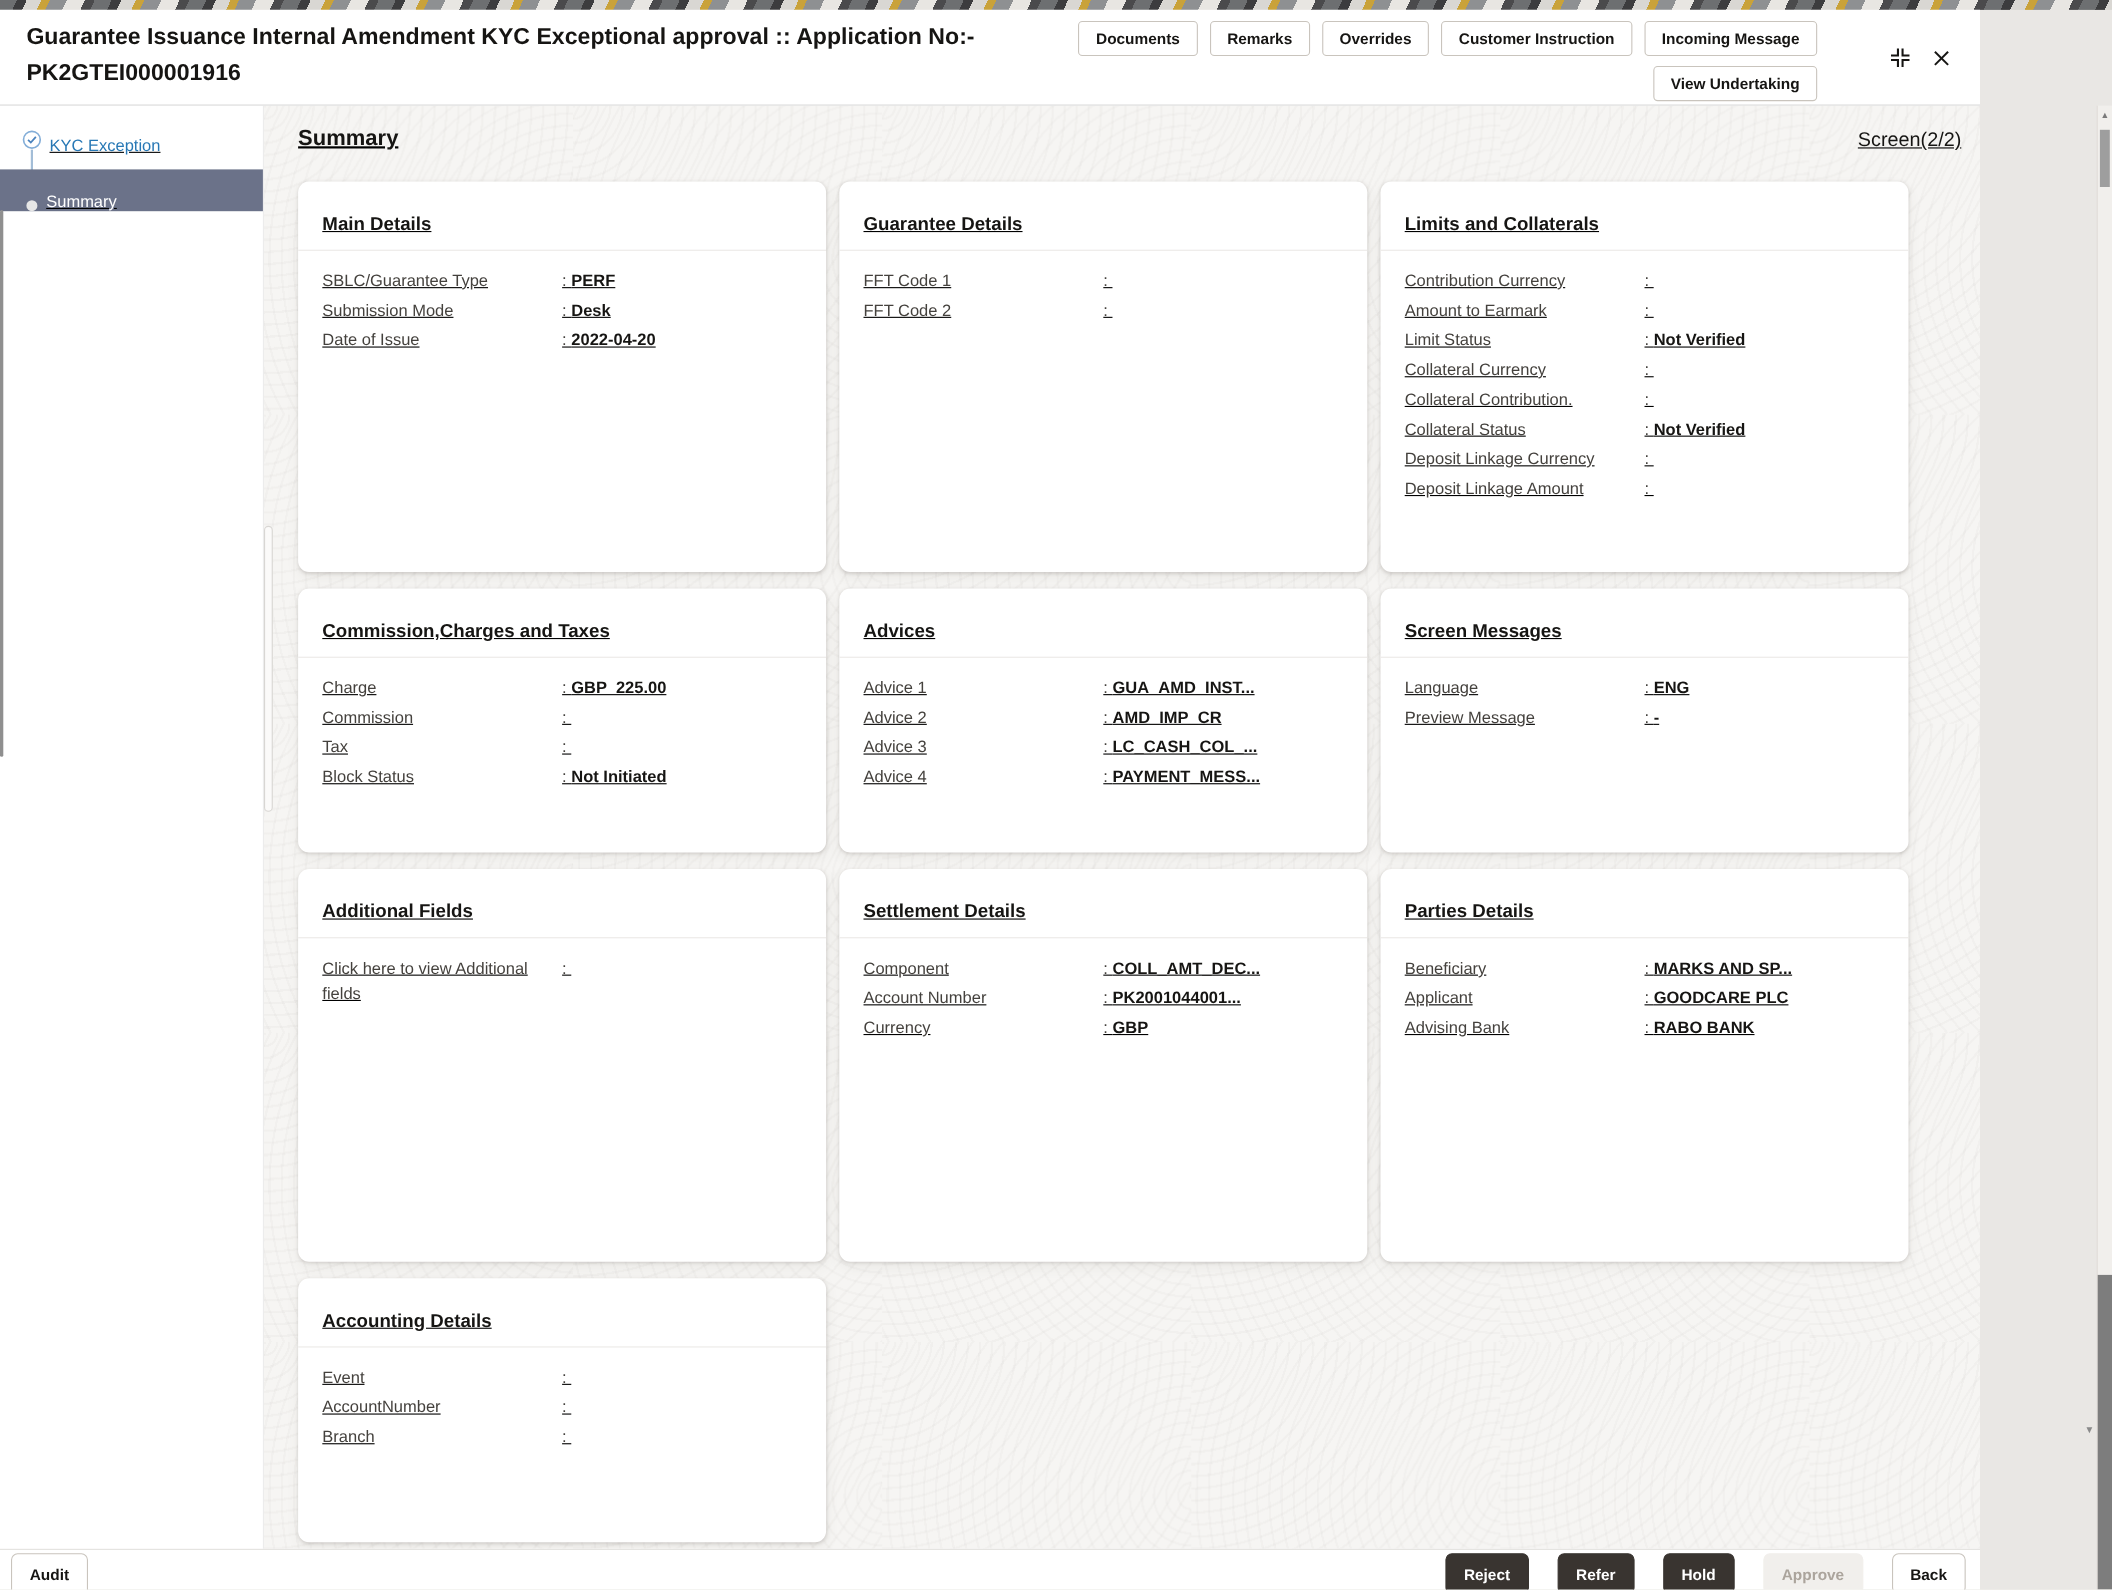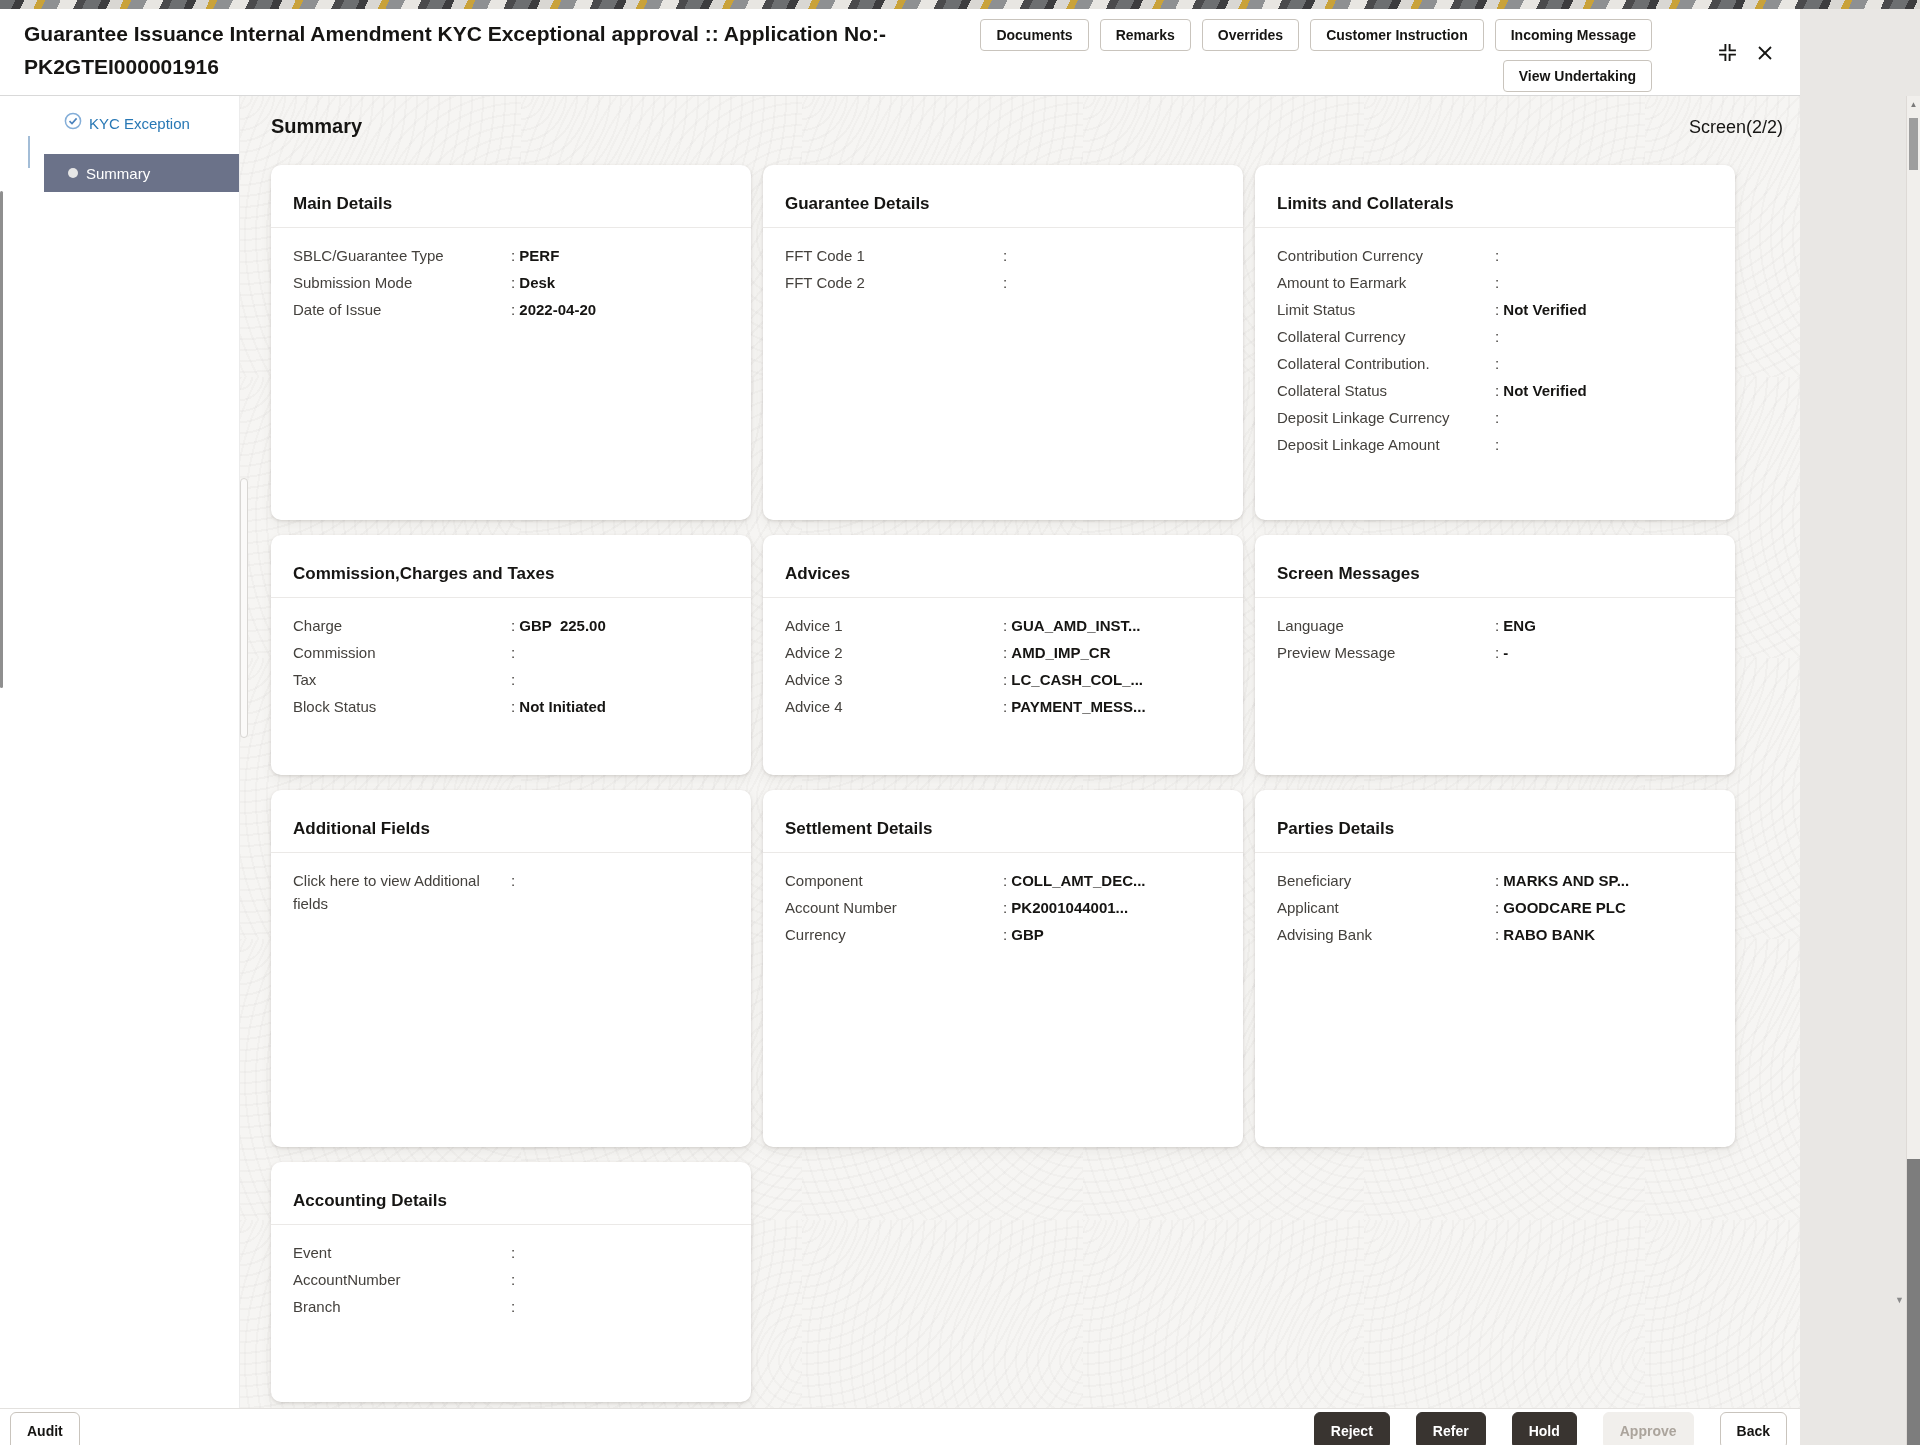--- a/index.html
+++ b/index.html
@@ -3,35 +3,35 @@
 <meta charset="utf-8">
 <style>
   * { margin:0; padding:0; box-sizing:border-box; }
   html,body { width:1920px; height:1445px; overflow:hidden; font-family:"Liberation Sans", sans-serif; background:#e9e7e4; }
   .page { position:relative; width:1920px; height:1445px; overflow:hidden; }
 
   
   .top-pattern { position:absolute; top:0; left:0; width:1920px; height:9px;
     background:repeating-linear-gradient(115deg,#6d6f71 0 14px,#3c3c3e 14px 22px,#d9d7d3 22px 34px,#c9a23a 34px 41px,#8e9092 41px 55px,#e8e6e2 55px 70px,#4a4a4c 70px 78px); }
 
-  .modal { position:absolute; top:9px; left:0; width:1800px; height:1436px; background:#fff; display:flex; flex-direction:column; }
+  .modal { position:absolute; top:9px; left:0; width:1800px; height:1436px; background:#fff; display:flex; flex-direction:column;text-decoration:underline; }
 
   
   .header { position:relative; height:87px; background:#fff; border-bottom:1px solid #d9d9d9; flex:0 0 87px; z-index:5; }
   .title { position:absolute; left:24px; top:8px; width:868px; font-size:21px; font-weight:700; color:#161513; line-height:33px; }
   .hbtns { position:absolute; top:10px; right:148px; display:flex; flex-direction:column; align-items:flex-end; gap:9px; }
   .hbtn-row { display:flex; gap:11px; }
   .hbtn { background:#fff; border:1px solid #c9c4bd; border-radius:4px; padding:7px 15px; font-size:14px; font-weight:700; color:#161513; cursor:pointer; font-family:inherit; white-space:nowrap; }
   .win-icons { position:absolute; top:33px; right:26px; display:flex; gap:18px; align-items:center; }
   .win-icons svg { display:block; cursor:pointer; }
 
   
   .body { flex:1; display:flex; min-height:0; }
   .sidebar { position:relative; flex:0 0 240px; background:#fff; border-right:1px solid #ececec; }
-  .step { position:relative; display:flex; align-items:center;margin-left:44px; }
+  .step { position:relative; display:flex; align-items:flex-end; }
   .step-kyc { height:36px; padding-left:20px; margin-top:9px; gap:7px; cursor:pointer; }
   .step-kyc .lbl { font-size:15px; color:#2878b5; }
   .connector { position:absolute; left:28px; top:40px; width:2px; height:32px; background:#a3bdd7; }
   .step-summary { height:38px; margin-top:13px; background:#6b7289; color:#fff; padding-left:24px; gap:8px; cursor:pointer; }
   .step-summary .lbl { font-size:15px; color:#ffffff; }
   .bullet { width:10px; height:10px; border-radius:50%; background:#e6e6e6; }
   .side-scroll { position:absolute; left:0; top:95px; width:3px; height:497px; background:#8f8f8f; border-radius:2px; }
 
   .content { position:relative; flex:1; min-width:0; padding:0 0 0 31px; overflow:hidden;
     background-color:#f6f5f3;

